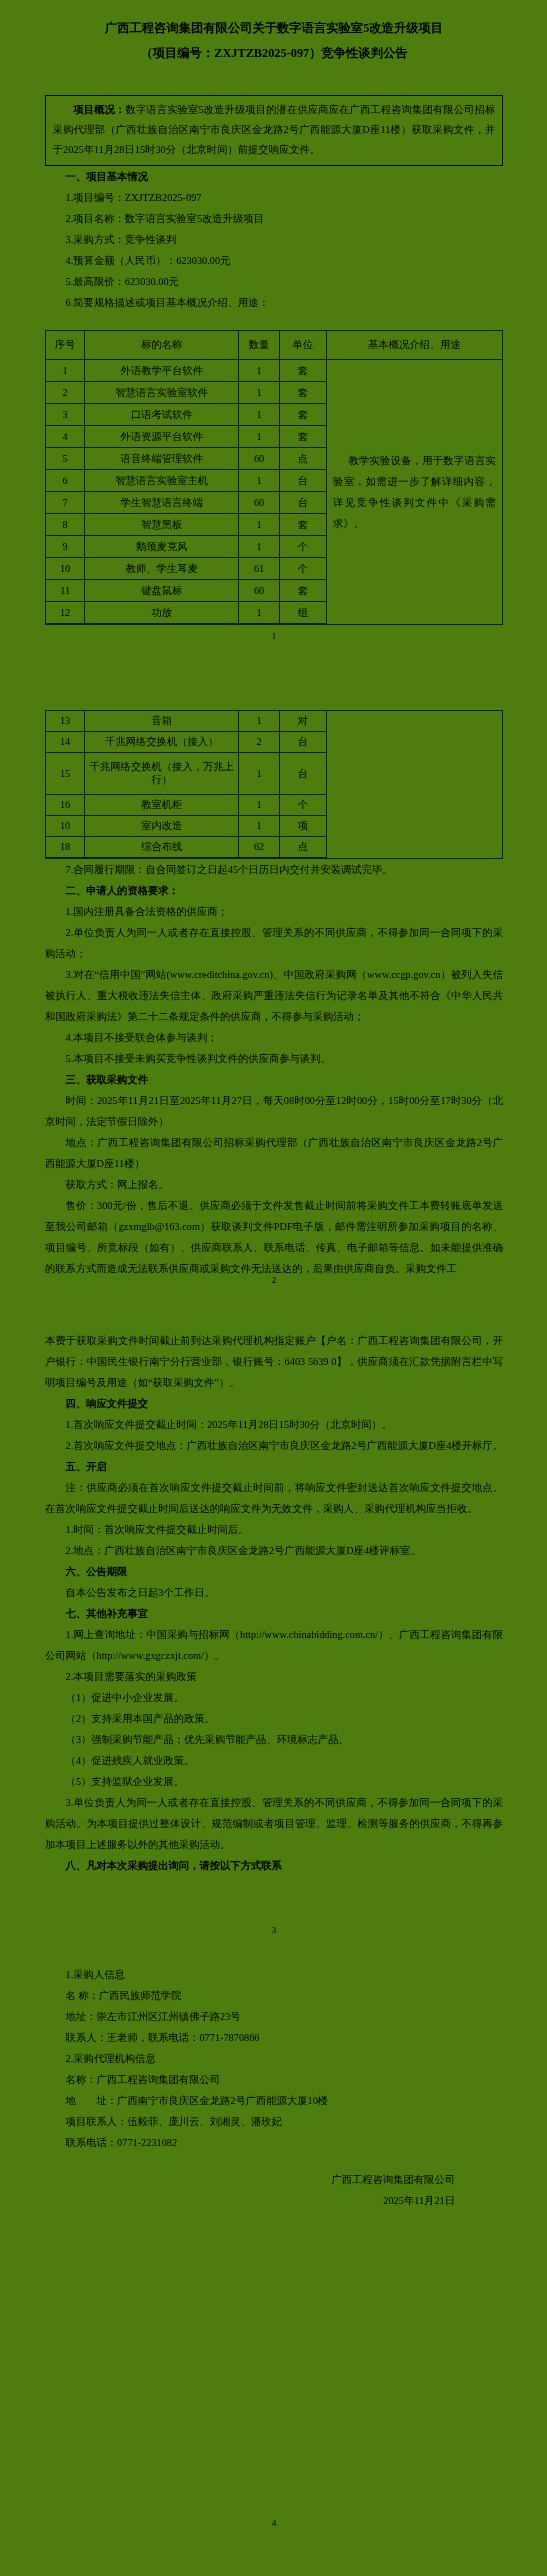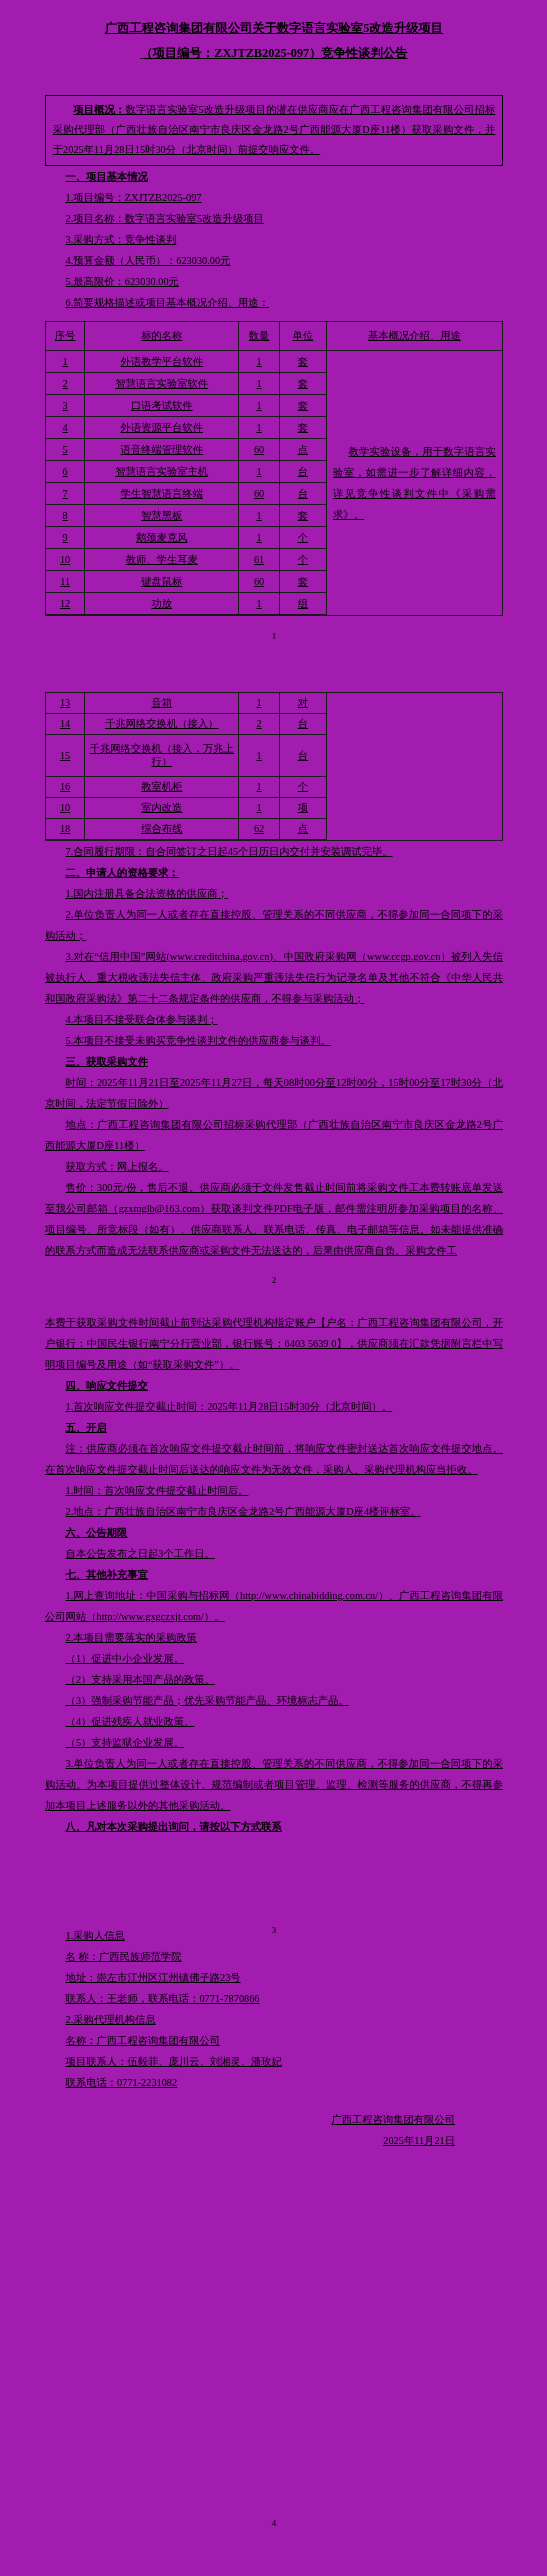--- a/index.html
+++ b/index.html
@@ -1,42 +1,41 @@
 <!DOCTYPE html>
 <html style="font-size:11px"><head>
 <meta charset="utf-8">
 <style>
   html,body{margin:0;padding:0;background:#ffffff;}
   .page{
     position:relative;
     width:548px;
     height:2576px;
-    background:#a21caf;
+    background:#4d7c0f;
     color:#000000;
     font-family:"Liberation Serif","DejaVu Serif",serif;
     overflow:hidden;
     margin:0 auto;
-    text-decoration:underline;
   }
   .content{padding:16.4px 45px 0 45px;font-size:10.3px;text-align:justify;}
   .title{margin:0 0 4.1px 0;font-size:12.3px;font-weight:bold;text-align:center;line-height:25px;}
   .title span{display:block;}
   .overview-box{border:0.7px solid #000;padding:4.1px 6.8px;margin-top:29px;}
   .overview-box p{margin:0;line-height:20px;text-indent:2em;}
   p.doc{margin:0;line-height:21px;text-indent:2em;}
   p.heading{font-weight:bold;}
   p.noindent{text-indent:0;}
   .mt8{margin-top:5.5px;}
   .mt10{margin-top:6.8px;}
   
   .grid{
     display:grid;
     grid-template-columns:8.6% 33.8% 8.9% 10.3% 38.4%;
     border:0.7px solid #1a1a1a;
-    margin-top:8px;
+    margin-top:17px;
   }
   .tbl1{grid-template-rows:29px repeat(12,22px);}
   .tbl2{grid-template-rows:21px 21px 42px 21px 21px 21px;}
   .cell{
     border-right:0.7px solid #1a1a1a;
     border-bottom:0.7px solid #1a1a1a;
     display:flex;align-items:center;justify-content:center;
     text-align:center;font-size:10.3px;line-height:13px;
     padding:0 2.1px;box-sizing:border-box;
   }
@@ -208,20 +207,21 @@
     <p class="doc">地点：广西工程咨询集团有限公司招标采购代理部（广西壮族自治区南宁市良庆区金龙路2号广西能源大厦D座11楼）</p>
     <p class="doc">获取方式：网上报名。</p>
     <p class="doc">售价：300元/份，售后不退。供应商必须于文件发售截止时间前将采购文件工本费转账底单发送至我公司邮箱（gzxmglb@163.com）获取谈判文件PDF电子版，邮件需注明所参加采购项目的名称、项目编号、所竞标段（如有）、供应商联系人、联系电话、传真、电子邮箱等信息。如未能提供准确的联系方式而造成无法联系供应商或采购文件无法送达的，后果由供应商自负。采购文件工</p>
 
     <div class="pb-gap2"></div>
 
     <p class="doc noindent">本费于获取采购文件时间截止前到达采购代理机构指定账户【户名：广西工程咨询集团有限公司，开户银行：中国民生银行南宁分行营业部，银行账号：6403 5639 0】，供应商须在汇款凭据附言栏中写明项目编号及用途（如“获取采购文件”）。</p>
 
     <p class="doc heading">四、响应文件提交</p>
     <p class="doc">1.首次响应文件提交截止时间：2025年11月28日15时30分（北京时间）。</p>
+    <p class="doc">2.首次响应文件提交地点：广西壮族自治区南宁市良庆区金龙路2号广西能源大厦D座4楼开标厅。</p>
     <p class="doc heading">五、开启</p>
 
     <p class="doc">注：供应商必须在首次响应文件提交截止时间前，将响应文件密封送达首次响应文件提交地点。在首次响应文件提交截止时间后送达的响应文件为无效文件，采购人、采购代理机构应当拒收。</p>
     <p class="doc">1.时间：首次响应文件提交截止时间后。</p>
     <p class="doc">2.地点：广西壮族自治区南宁市良庆区金龙路2号广西能源大厦D座4楼评标室。</p>
 
     <p class="doc heading">六、公告期限</p>
     <p class="doc">自本公告发布之日起3个工作日。</p>
 
     <p class="doc heading">七、其他补充事宜</p>
@@ -237,20 +237,21 @@
     <p class="doc heading">八、凡对本次采购提出询问，请按以下方式联系</p>
 
     <div class="pb-gap3"></div>
 
     <p class="doc">1.采购人信息</p>
     <p class="doc">名 称：广西民族师范学院</p>
     <p class="doc">地址：崇左市江州区江州镇佛子路23号</p>
     <p class="doc">联系人：王老师，联系电话：0771-7870866</p>
     <p class="doc">2.采购代理机构信息</p>
     <p class="doc">名称：广西工程咨询集团有限公司</p>
+    <p class="doc">地　　址：广西南宁市良庆区金龙路2号广西能源大厦10楼</p>
     <p class="doc">项目联系人：伍毅菲、庞川云、刘湘灵、潘玫妃</p>
     <p class="doc">联系电话：0771-2231082</p>
 
     <div class="signature">
       <p>广西工程咨询集团有限公司</p>
       <p>2025年11月21日</p>
     </div>
 
   </div>
 

